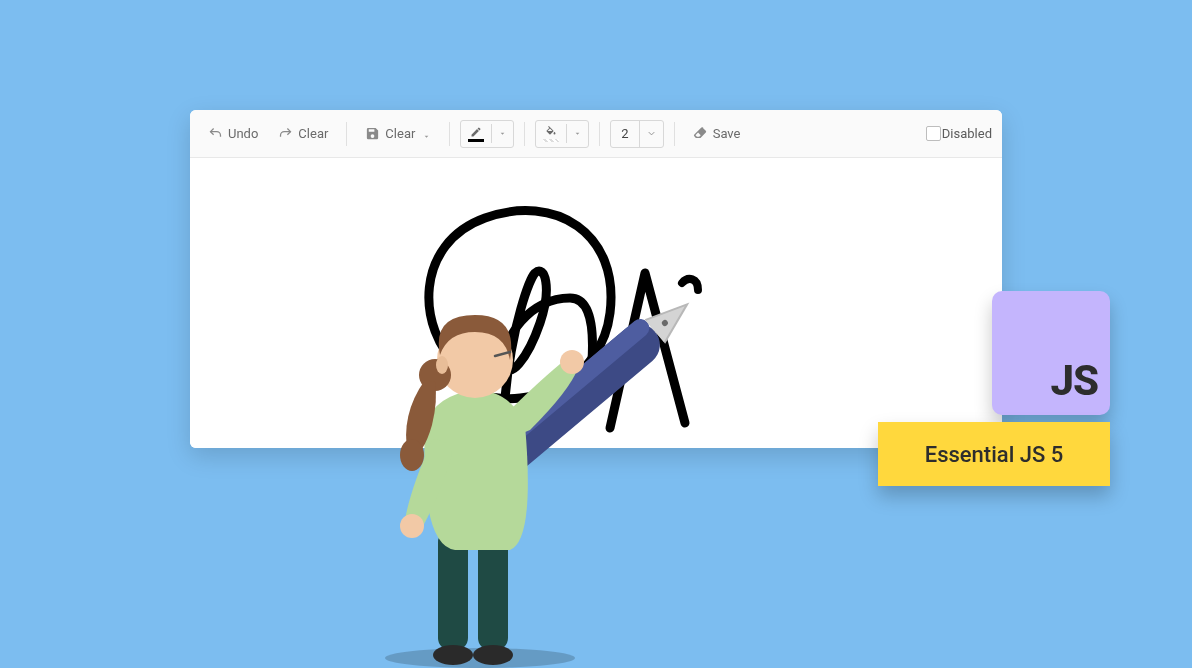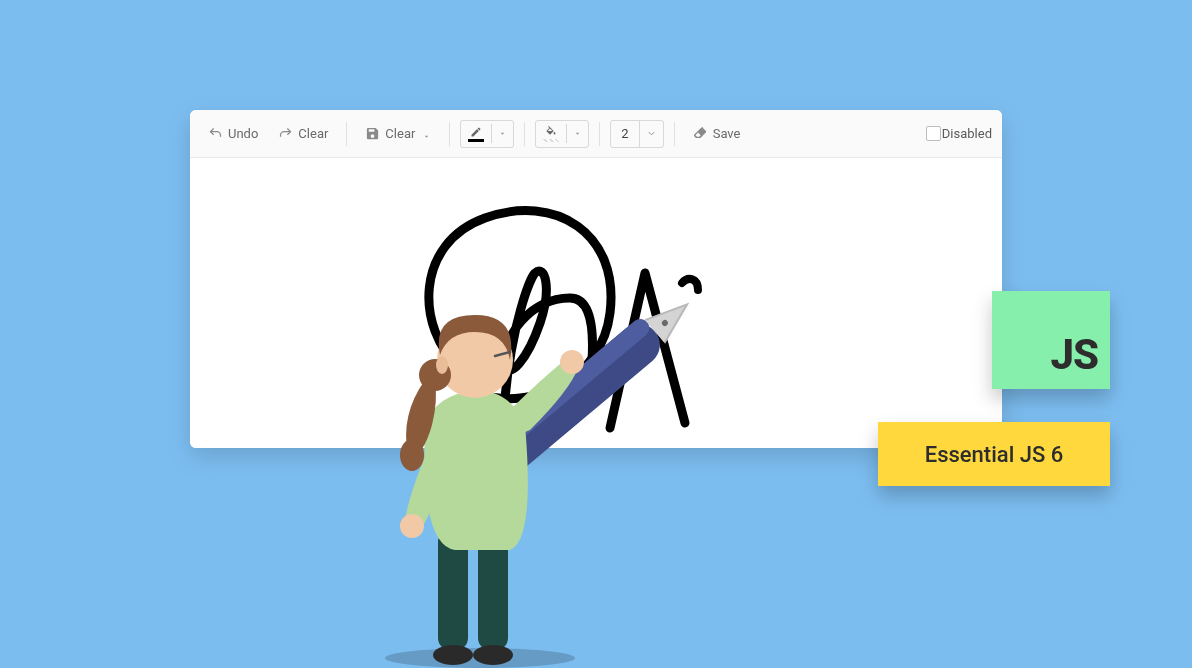--- a/index.html
+++ b/index.html
@@ -122,27 +122,28 @@
   background: #fff;
   border-radius: 0 0 6px 6px;
 }
 
 
 .badge-js {
   position: absolute;
   right: 82px;
   top: 291px;
   width: 118px;
-  height: 98px;
-  background: #86efac;
+  height: 124px;
+  background: #c4b5fd;
   box-shadow: 0 10px 18px rgba(0,0,0,0.22);
   display: flex;
   align-items: flex-end;
   justify-content: flex-end;
   padding: 10px 12px;
+  border-radius: 10px;
 }
 .badge-js span {
   font-weight: 800;
   font-size: 42px;
   color: #2d2d2d;
   letter-spacing: -1px;
 }
 
 .badge-ejs {
   position: absolute;
@@ -295,21 +296,21 @@
       <path d="M 508 132 C 508 120, 498 118, 492 125" fill="none" stroke="#000" stroke-width="8" stroke-linecap="round"></path>
     </svg>
   </div>
 </div>
 
 <div class="badge-js">
   <span>JS</span>
 </div>
 
 <div class="badge-ejs">
-  <span>Essential JS 6</span>
+  <span>Essential JS 5</span>
 </div>
 
 <div class="character">
   <svg width="340" height="408" viewBox="0 0 340 408">
 
     <ellipse cx="120" cy="398" rx="95" ry="10" fill="rgba(0,0,0,0.18)"></ellipse>
 
     <g transform="rotate(-40 180 160)">
       <rect x="40" y="145" width="285" height="42" rx="21" fill="#3d4a85"></rect>
       <rect x="40" y="145" width="285" height="18" rx="9" fill="#4e5da0"></rect>

